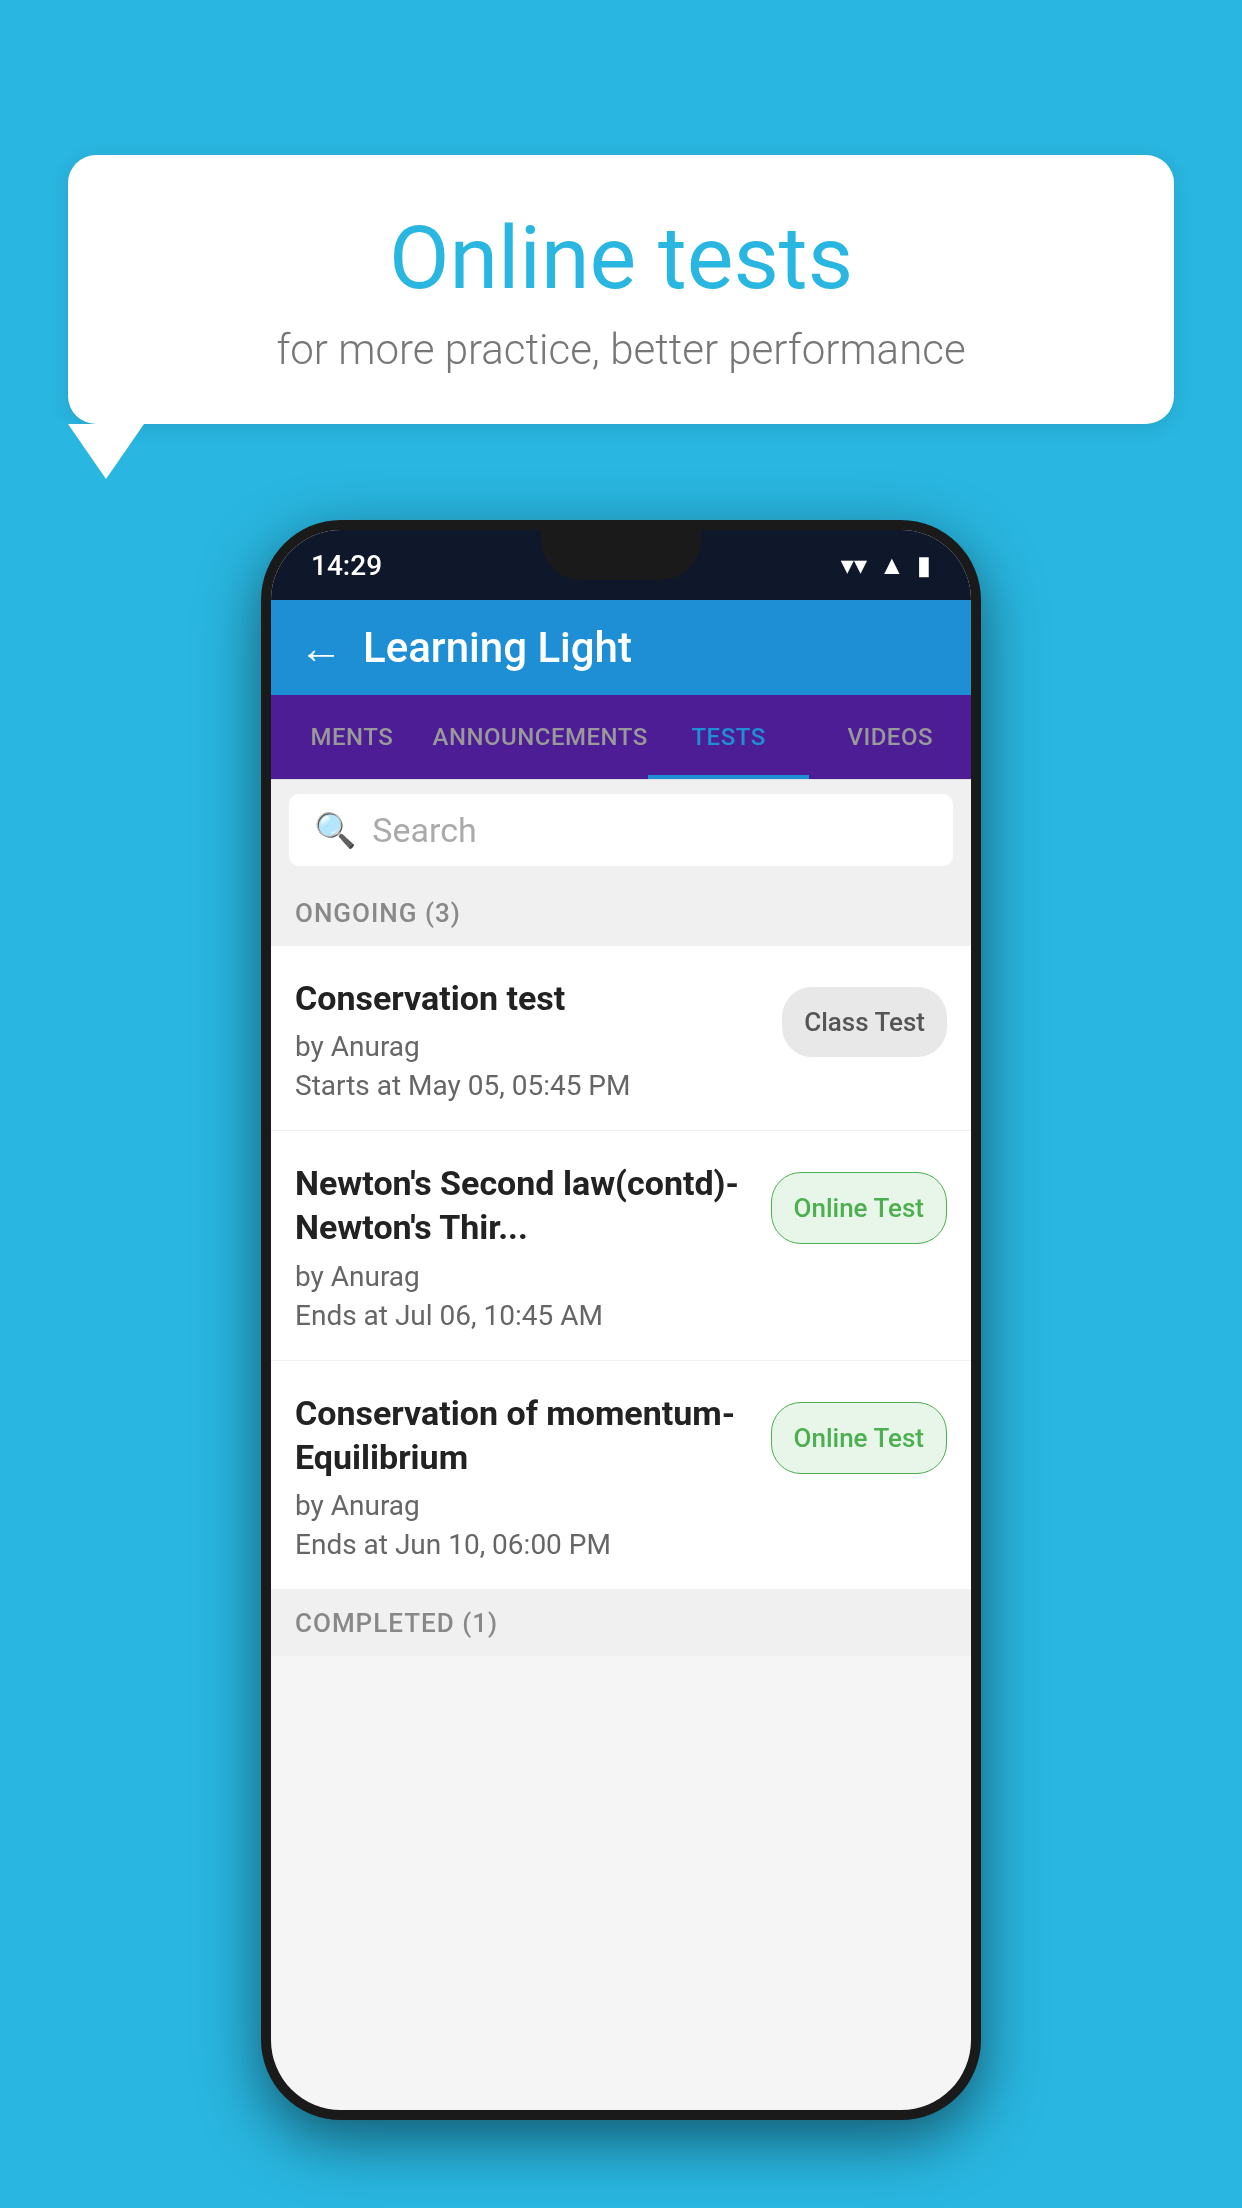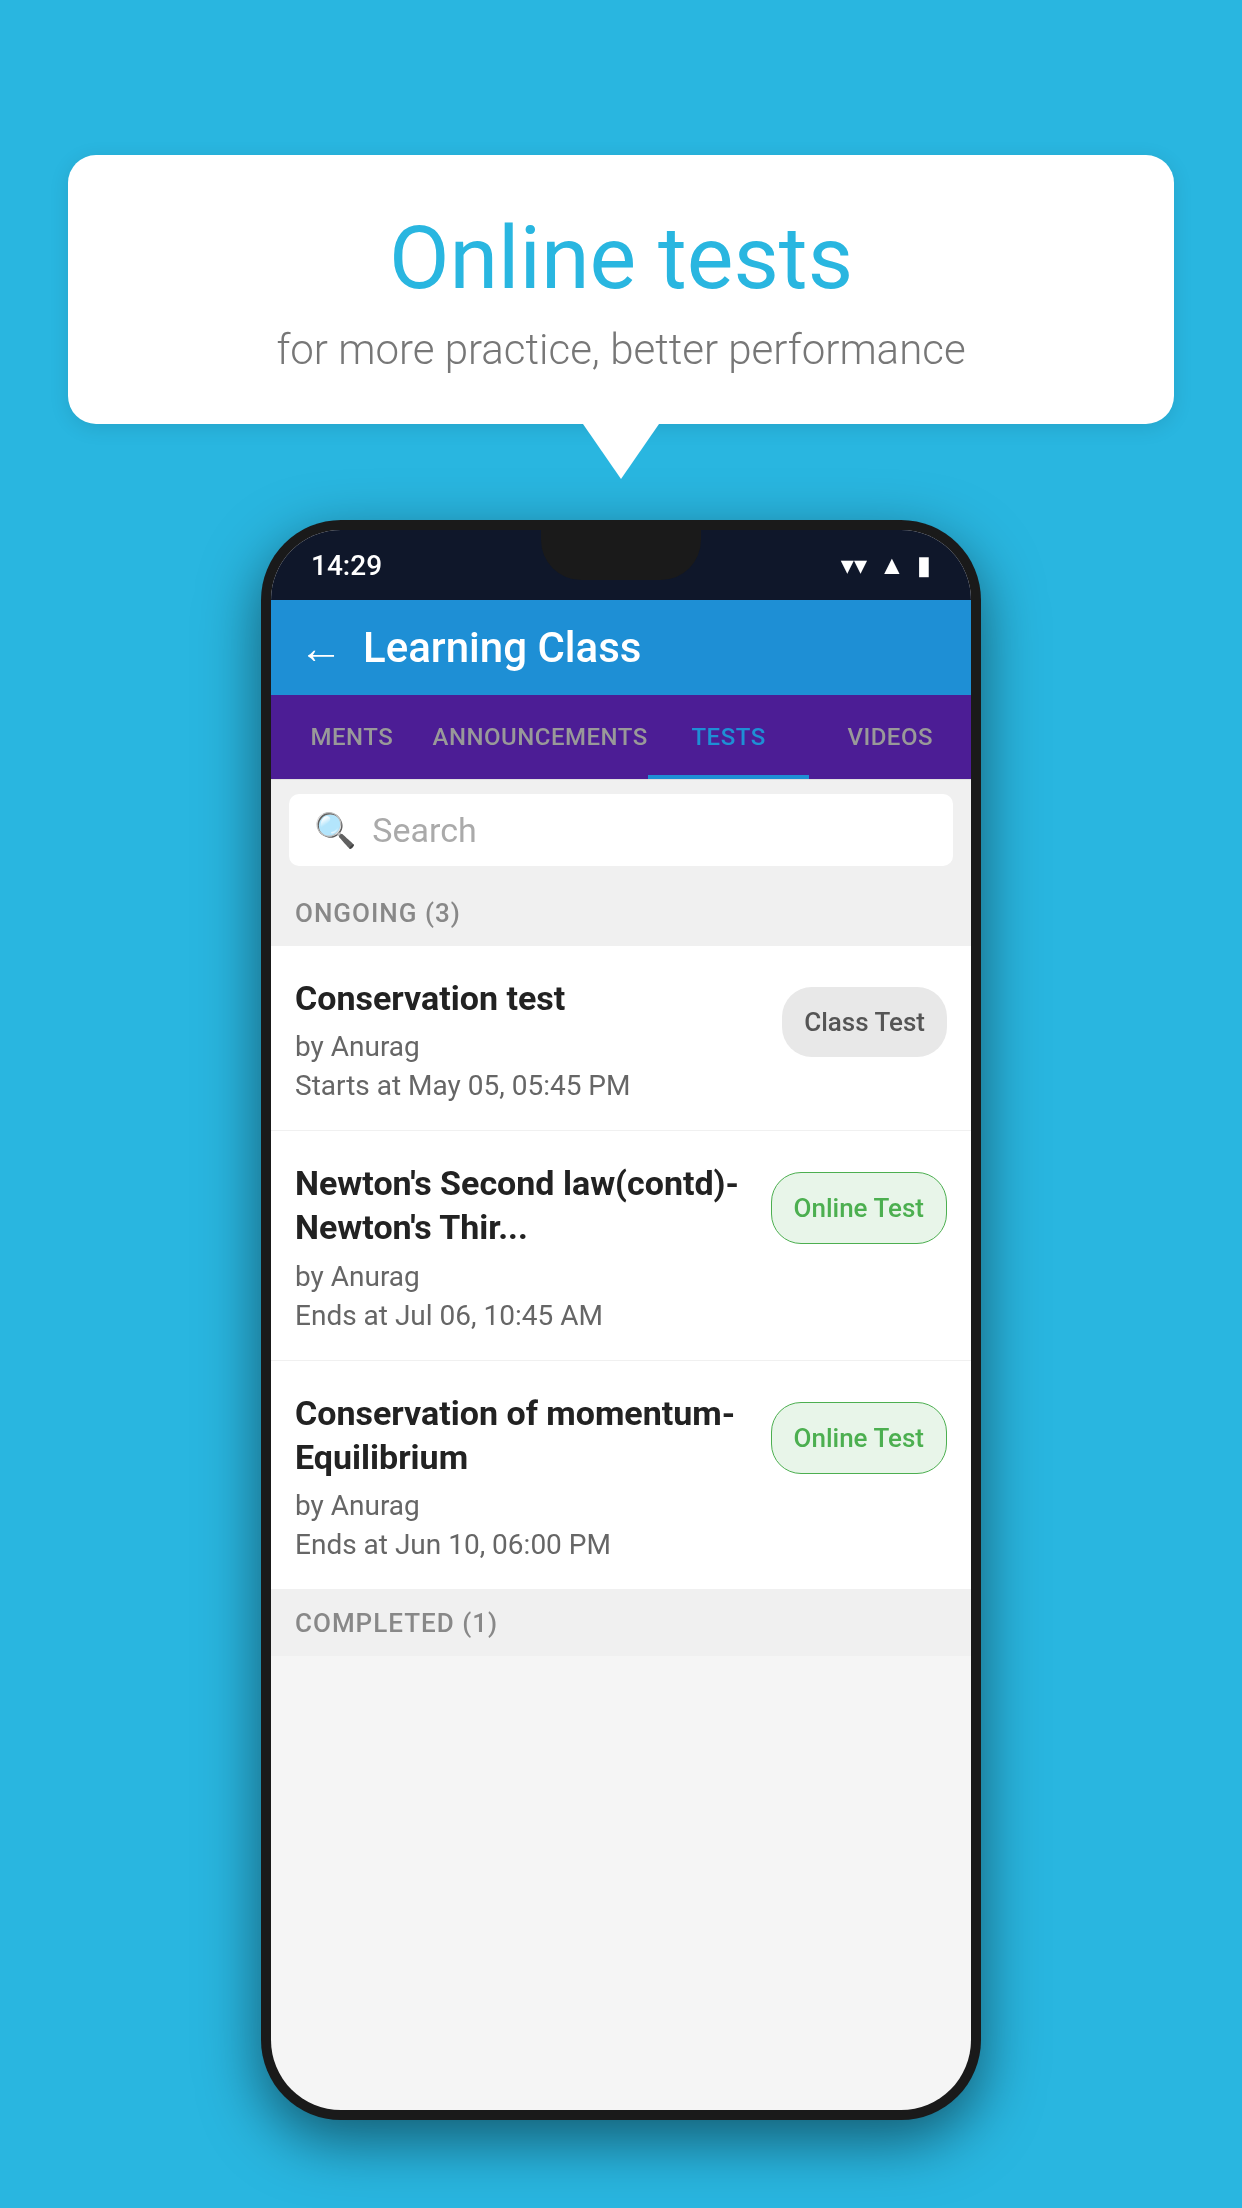--- a/index.html
+++ b/index.html
@@ -14,21 +14,21 @@
     }
 
     
     .speech-bubble-container {
       position: absolute;
       top: 155px;
       left: 68px;
       right: 68px;
       display: flex;
       flex-direction: column;
-      align-items: center;
+      align-items: flex-start;
     }
 
     .speech-bubble {
       background: white;
       border-radius: 28px;
       padding: 55px 60px 50px;
       text-align: center;
       width: 100%;
       box-shadow: 0 4px 20px rgba(0,0,0,0.1);
     }
@@ -333,21 +333,21 @@
         <span class="status-time">14:29</span>
         <div class="status-icons">
           <span class="wifi-icon">▾▾</span>
           <span class="signal-icon">▲</span>
           <span class="battery-icon">▮</span>
         </div>
       </div>
 
       <div class="app-header">
         <span class="back-arrow">←</span>
-        <span class="app-title">Learning Class</span>
+        <span class="app-title">Learning Light</span>
       </div>
 
       <div class="tab-bar">
         <div class="tab-item">
           <span>MENTS</span>
         </div>
         <div class="tab-item">
           <span>ANNOUNCEMENTS</span>
         </div>
         <div class="tab-item active">

